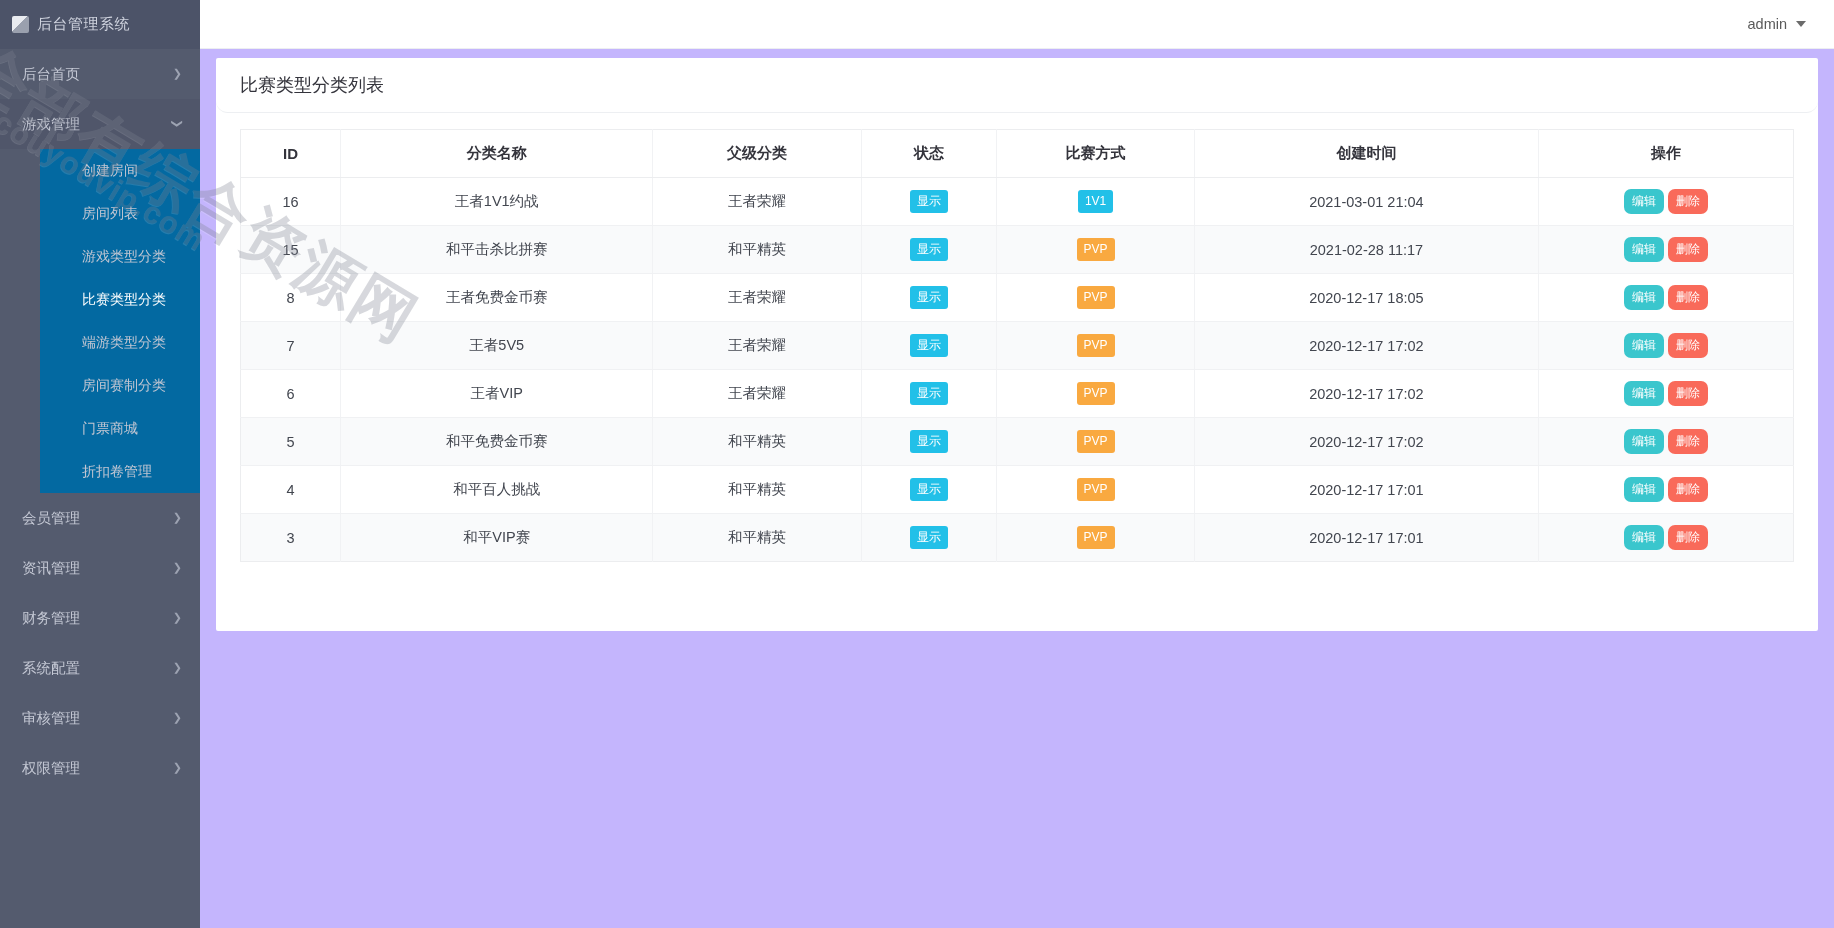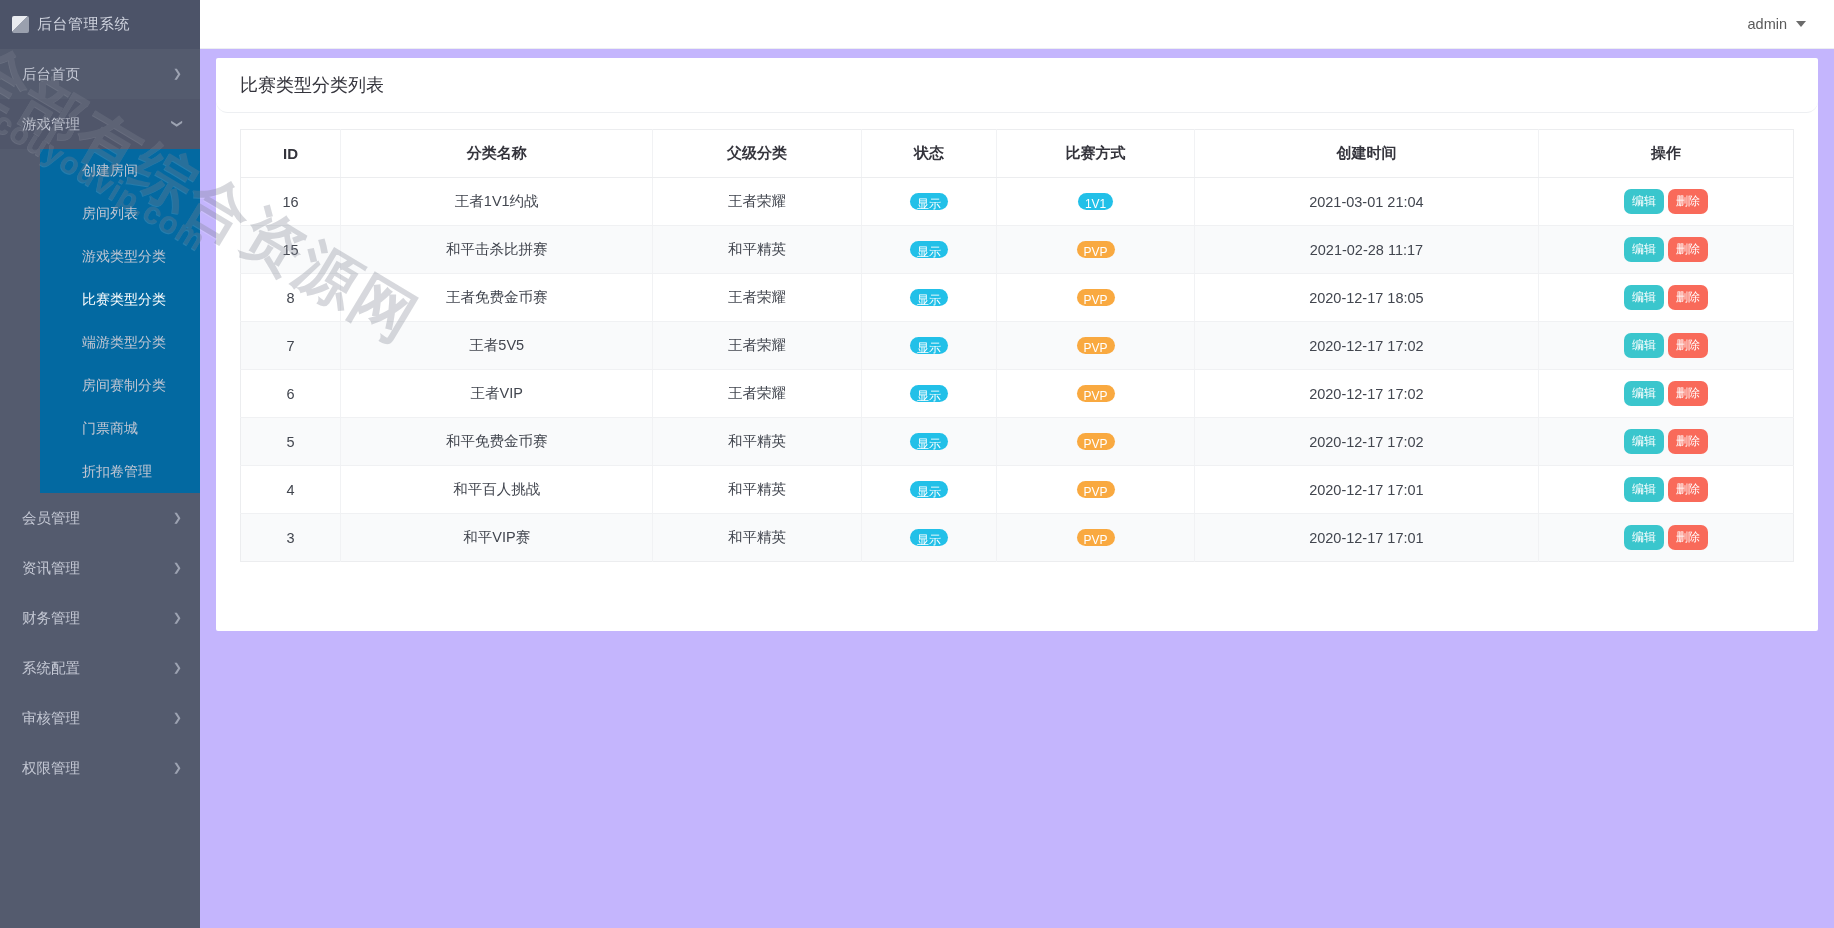--- a/index.html
+++ b/index.html
@@ -172,22 +172,22 @@
   .col-status  { width: 130px; }
   .col-mode    { width: 190px; }
   .col-time    { width: 330px; }
   .col-ops     { width: 245px; }
 
   .badge {
     display: inline-block;
     color: #ffffff;
     font-size: 12px;
     line-height: 1;
-    padding: 5px 7px 0 7px;
-    border-radius: 10px;
+    padding: 5px 7px 6px 7px;
+    border-radius: 3px;
   }
   .badge.cyan   { background: #22c0e8; }
   .badge.orange { background: #f9a940; }
 
   .op-btns { display: flex; gap: 4px; justify-content: center; align-items: center; }
   .op-btn {
     color: #ffffff;
     font-size: 12px;
     line-height: 1;
     padding: 6px 8px 7px 8px;

